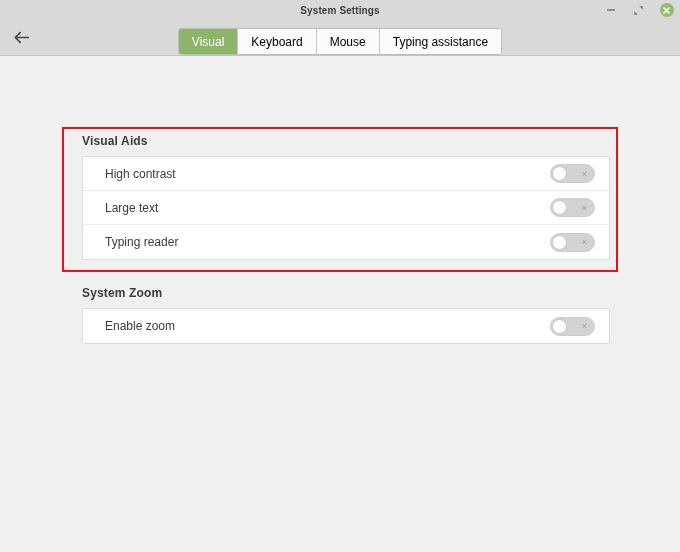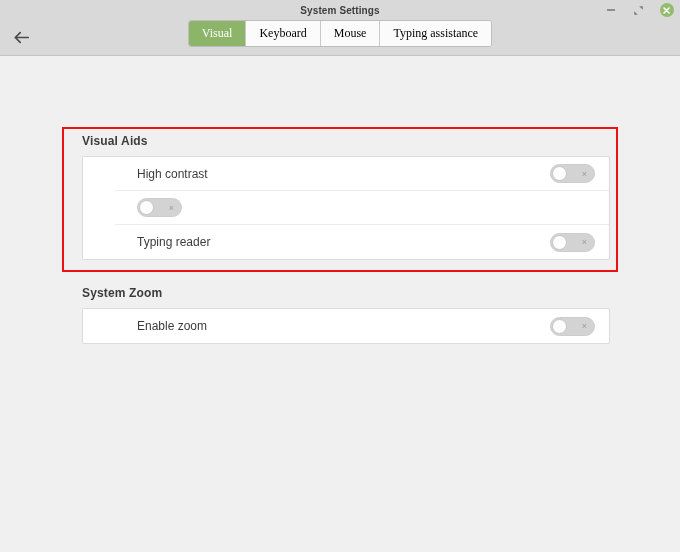--- a/index.html
+++ b/index.html
@@ -55,24 +55,23 @@
     display: flex; align-items: center; justify-content: center;
   }
   .wc-close-circle svg { display: block; }
 
   
   .header {
     height: 36px;
     background: #d9d9d9;
     border-bottom: 1px solid #c3c3c3;
     display: flex;
-    align-items: flex-start;
+    align-items: flex-end;
     position: relative;
     width: 100%;
-    font-family: Liberation Serif, serif;
   }
   .back-button {
     position: absolute;
     left: 8px; top: 50%;
     transform: translateY(-50%);
     width: 26px; height: 26px;
     display: flex; align-items: center; justify-content: center;
     border-radius: 3px;
   }
   .back-button svg { display: block; }
@@ -141,21 +140,20 @@
     border: 1px solid #dcdcdc;
     border-radius: 2px;
     overflow: hidden;
   }
   .row {
     height: 34px;
     display: flex;
     align-items: center;
     padding: 0 14px 0 22px;
     border-bottom: 1px solid #ececec;
-    margin-left: 32px;
   }
   .row:last-child { border-bottom: none; }
   .row-label {
     flex: 1;
     font-size: 12px;
     color: #3c3c3c;
   }
 
   
   .toggle {
@@ -245,20 +243,21 @@
 
       <div class="row">
         <div class="row-label">High contrast</div>
         <div class="toggle">
           <span class="toggle-knob"></span>
           <span class="toggle-mark">×</span>
         </div>
       </div>
 
       <div class="row">
+        <div class="row-label">Large text</div>
         <div class="toggle">
           <span class="toggle-knob"></span>
           <span class="toggle-mark">×</span>
         </div>
       </div>
 
       <div class="row">
         <div class="row-label">Typing reader</div>
         <div class="toggle">
           <span class="toggle-knob"></span>

